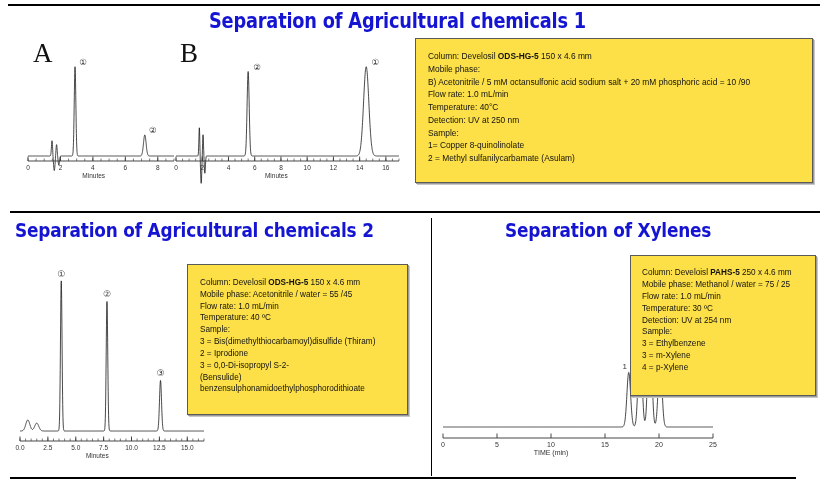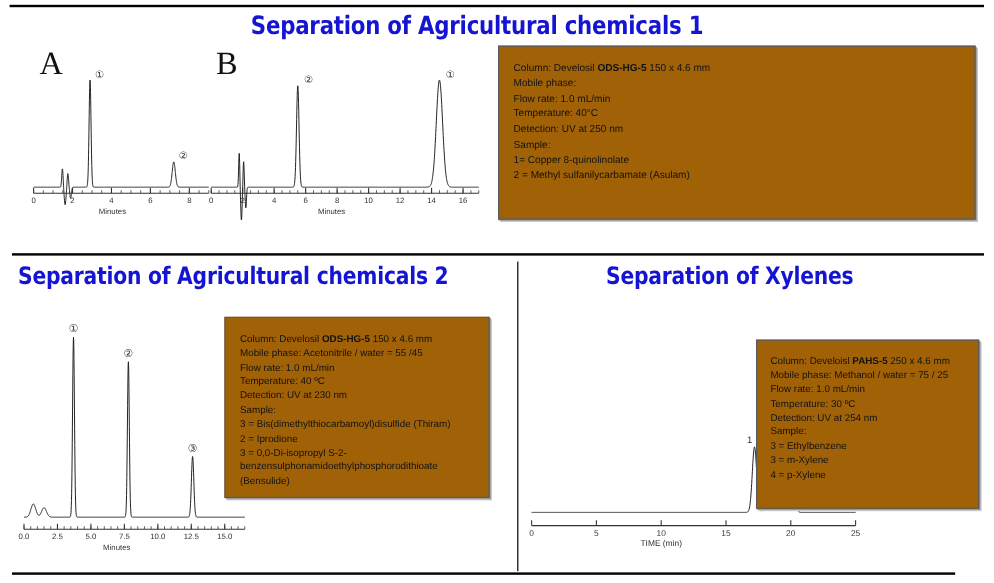--- a/index.html
+++ b/index.html
@@ -38,21 +38,21 @@
     transform: scaleX(0.94);
     transform-origin: left center;
   }
   #title-ag1 { left: 209px; top: 9px;   font-size: 21px; }
   #title-ag2 { left: 15px;  top: 218px; font-size: 20px; }
   #title-xyl { left: 505px; top: 218px; font-size: 20px; }
 
   
   .infobox {
     position: absolute;
-    background: #a16207;
+    background: #fde047;
     border: 1px solid #5a5a5a;
     box-shadow: 1px 1px 0 0 #9a9a9a, 2px 2px 0 0 #c8c8c8;
     box-sizing: border-box;
     font-family: "Liberation Sans", sans-serif;
     color: #121212;
     overflow: hidden;
   }
   .infobox .line {
     white-space: nowrap;
     line-height: 1.33;
@@ -70,21 +70,20 @@
     left: 187px; top: 264px; width: 221px; height: 151px;
     padding: 12px 0 0 12px;
     font-size: 8.2px;
   }
   #infobox-ag2 .line { line-height: 1.44; }
 
   #infobox-xyl {
     left: 630px; top: 255px; width: 186px; height: 141px;
     padding: 11px 0 0 11px;
     font-size: 8.2px;
-    margin-top: 28px;
   }
   #infobox-xyl .line { line-height: 1.45; }
 
   
   .chrom { position: absolute; }
   .chrom svg { display: block; }
   .panel-letter {
     position: absolute;
     font-family: "Liberation Serif", serif;
     font-size: 27px;
@@ -208,20 +207,21 @@
       <text x="215.88235294117646" y="129.5" text-anchor="middle" font-size="6.5" class="axis-text">16</text>
       <text x="106.35000000000001" y="138" text-anchor="middle" font-size="6.5" class="axis-text">Minutes</text>
       <text x="87.14705882352942" y="29.519999999999996" text-anchor="middle" font-size="8.5" fill="#222" class="axis-text">②</text>
       <text x="205.20588235294116" y="24.72" text-anchor="middle" font-size="8.5" fill="#222" class="axis-text">①</text>
     </svg>
   </div>
 
 <div class="infobox" id="infobox-ag1">
     <div class="line">Column: Develosil <b>ODS-HG-5</b> 150 x 4.6 mm</div>
     <div class="line">Mobile phase:</div>
+    <div class="line">B) Acetonitrile / 5 mM octansulfonic acid sodium salt + 20 mM phosphoric acid = 10 /90</div>
     <div class="line">Flow rate: 1.0 mL/min</div>
     <div class="line">Temperature: 40°C</div>
     <div class="line">Detection: UV at 250 nm</div>
     <div class="line">Sample:</div>
     <div class="line">1= Copper 8-quinolinolate</div>
     <div class="line">2 = Methyl sulfanilycarbamate (Asulam)</div>
   </div>
 
 <div class="panel-title" id="title-ag2">Separation of Agricultural chemicals 2</div>
 
@@ -282,27 +282,26 @@
       <text x="94.98181818181818" y="54.44" text-anchor="middle" font-size="9" fill="#222" class="axis-text">②</text>
       <text x="148.5090909090909" y="133.44" text-anchor="middle" font-size="9" fill="#222" class="axis-text">③</text>
     </svg>
   </div>
 
 <div class="infobox" id="infobox-ag2">
     <div class="line">Column: Develosil <b>ODS-HG-5</b> 150 x 4.6 mm</div>
     <div class="line">Mobile phase: Acetonitrile / water = 55 /45</div>
     <div class="line">Flow rate: 1.0 mL/min</div>
     <div class="line">Temperature: 40 ºC</div>
-    <div class="line">Detection: UV at 230 nm</div>
     <div class="line">Sample:</div>
     <div class="line">3 = Bis(dimethylthiocarbamoyl)disulfide (Thiram)</div>
     <div class="line">2 = Iprodione</div>
     <div class="line">3 = 0,0-Di-isopropyl S-2-</div>
+    <div class="line">(Bensulide)</div>
     <div class="line">benzensulphonamidoethylphosphorodithioate</div>
-    <div class="line">(Bensulide)</div>
   </div>
 
 <div class="panel-title" id="title-xyl">Separation of Xylenes</div>
 
 <div class="chrom" id="chrom-xyl" style="left:437px; top:250px;">
     <svg width="284" height="220">
       <path d="M6.00,177.00 L6.19,177.00 L6.39,177.00 L6.58,177.00 L6.77,177.00 L6.96,177.00 L7.16,177.00 L7.35,177.00 L7.54,177.00 L7.74,177.00 L7.93,177.00 L8.12,177.00 L8.31,177.00 L8.51,177.00 L8.70,177.00 L8.89,177.00 L9.09,177.00 L9.28,177.00 L9.47,177.00 L9.66,177.00 L9.86,177.00 L10.05,177.00 L10.24,177.00 L10.44,177.00 L10.63,177.00 L10.82,177.00 L11.01,177.00 L11.21,177.00 L11.40,177.00 L11.59,177.00 L11.79,177.00 L11.98,177.00 L12.17,177.00 L12.36,177.00 L12.56,177.00 L12.75,177.00 L12.94,177.00 L13.14,177.00 L13.33,177.00 L13.52,177.00 L13.71,177.00 L13.91,177.00 L14.10,177.00 L14.29,177.00 L14.49,177.00 L14.68,177.00 L14.87,177.00 L15.06,177.00 L15.26,177.00 L15.45,177.00 L15.64,177.00 L15.84,177.00 L16.03,177.00 L16.22,177.00 L16.41,177.00 L16.61,177.00 L16.80,177.00 L16.99,177.00 L17.19,177.00 L17.38,177.00 L17.57,177.00 L17.76,177.00 L17.96,177.00 L18.15,177.00 L18.34,177.00 L18.54,177.00 L18.73,177.00 L18.92,177.00 L19.11,177.00 L19.31,177.00 L19.50,177.00 L19.69,177.00 L19.89,177.00 L20.08,177.00 L20.27,177.00 L20.46,177.00 L20.66,177.00 L20.85,177.00 L21.04,177.00 L21.24,177.00 L21.43,177.00 L21.62,177.00 L21.81,177.00 L22.01,177.00 L22.20,177.00 L22.39,177.00 L22.59,177.00 L22.78,177.00 L22.97,177.00 L23.16,177.00 L23.36,177.00 L23.55,177.00 L23.74,177.00 L23.94,177.00 L24.13,177.00 L24.32,177.00 L24.51,177.00 L24.71,177.00 L24.90,177.00 L25.09,177.00 L25.29,177.00 L25.48,177.00 L25.67,177.00 L25.86,177.00 L26.06,177.00 L26.25,177.00 L26.44,177.00 L26.64,177.00 L26.83,177.00 L27.02,177.00 L27.21,177.00 L27.41,177.00 L27.60,177.00 L27.79,177.00 L27.99,177.00 L28.18,177.00 L28.37,177.00 L28.56,177.00 L28.76,177.00 L28.95,177.00 L29.14,177.00 L29.34,177.00 L29.53,177.00 L29.72,177.00 L29.91,177.00 L30.11,177.00 L30.30,177.00 L30.49,177.00 L30.69,177.00 L30.88,177.00 L31.07,177.00 L31.26,177.00 L31.46,177.00 L31.65,177.00 L31.84,177.00 L32.04,177.00 L32.23,177.00 L32.42,177.00 L32.61,177.00 L32.81,177.00 L33.00,177.00 L33.19,177.00 L33.39,177.00 L33.58,177.00 L33.77,177.00 L33.96,177.00 L34.16,177.00 L34.35,177.00 L34.54,177.00 L34.74,177.00 L34.93,177.00 L35.12,177.00 L35.31,177.00 L35.51,177.00 L35.70,177.00 L35.89,177.00 L36.09,177.00 L36.28,177.00 L36.47,177.00 L36.66,177.00 L36.86,177.00 L37.05,177.00 L37.24,177.00 L37.44,177.00 L37.63,177.00 L37.82,177.00 L38.01,177.00 L38.21,177.00 L38.40,177.00 L38.59,177.00 L38.79,177.00 L38.98,177.00 L39.17,177.00 L39.36,177.00 L39.56,177.00 L39.75,177.00 L39.94,177.00 L40.14,177.00 L40.33,177.00 L40.52,177.00 L40.71,177.00 L40.91,177.00 L41.10,177.00 L41.29,177.00 L41.49,177.00 L41.68,177.00 L41.87,177.00 L42.06,177.00 L42.26,177.00 L42.45,177.00 L42.64,177.00 L42.84,177.00 L43.03,177.00 L43.22,177.00 L43.41,177.00 L43.61,177.00 L43.80,177.00 L43.99,177.00 L44.19,177.00 L44.38,177.00 L44.57,177.00 L44.76,177.00 L44.96,177.00 L45.15,177.00 L45.34,177.00 L45.54,177.00 L45.73,177.00 L45.92,177.00 L46.11,177.00 L46.31,177.00 L46.50,177.00 L46.69,177.00 L46.89,177.00 L47.08,177.00 L47.27,177.00 L47.46,177.00 L47.66,177.00 L47.85,177.00 L48.04,177.00 L48.24,177.00 L48.43,177.00 L48.62,177.00 L48.81,177.00 L49.01,177.00 L49.20,177.00 L49.39,177.00 L49.59,177.00 L49.78,177.00 L49.97,177.00 L50.16,177.00 L50.36,177.00 L50.55,177.00 L50.74,177.00 L50.94,177.00 L51.13,177.00 L51.32,177.00 L51.51,177.00 L51.71,177.00 L51.90,177.00 L52.09,177.00 L52.29,177.00 L52.48,177.00 L52.67,177.00 L52.86,177.00 L53.06,177.00 L53.25,177.00 L53.44,177.00 L53.64,177.00 L53.83,177.00 L54.02,177.00 L54.21,177.00 L54.41,177.00 L54.60,177.00 L54.79,177.00 L54.99,177.00 L55.18,177.00 L55.37,177.00 L55.56,177.00 L55.76,177.00 L55.95,177.00 L56.14,177.00 L56.34,177.00 L56.53,177.00 L56.72,177.00 L56.91,177.00 L57.11,177.00 L57.30,177.00 L57.49,177.00 L57.69,177.00 L57.88,177.00 L58.07,177.00 L58.26,177.00 L58.46,177.00 L58.65,177.00 L58.84,177.00 L59.04,177.00 L59.23,177.00 L59.42,177.00 L59.61,177.00 L59.81,177.00 L60.00,177.00 L60.19,177.00 L60.39,177.00 L60.58,177.00 L60.77,177.00 L60.96,177.00 L61.16,177.00 L61.35,177.00 L61.54,177.00 L61.74,177.00 L61.93,177.00 L62.12,177.00 L62.31,177.00 L62.51,177.00 L62.70,177.00 L62.89,177.00 L63.09,177.00 L63.28,177.00 L63.47,177.00 L63.66,177.00 L63.86,177.00 L64.05,177.00 L64.24,177.00 L64.44,177.00 L64.63,177.00 L64.82,177.00 L65.01,177.00 L65.21,177.00 L65.40,177.00 L65.59,177.00 L65.79,177.00 L65.98,177.00 L66.17,177.00 L66.36,177.00 L66.56,177.00 L66.75,177.00 L66.94,177.00 L67.14,177.00 L67.33,177.00 L67.52,177.00 L67.71,177.00 L67.91,177.00 L68.10,177.00 L68.29,177.00 L68.49,177.00 L68.68,177.00 L68.87,177.00 L69.06,177.00 L69.26,177.00 L69.45,177.00 L69.64,177.00 L69.84,177.00 L70.03,177.00 L70.22,177.00 L70.41,177.00 L70.61,177.00 L70.80,177.00 L70.99,177.00 L71.19,177.00 L71.38,177.00 L71.57,177.00 L71.76,177.00 L71.96,177.00 L72.15,177.00 L72.34,177.00 L72.54,177.00 L72.73,177.00 L72.92,177.00 L73.11,177.00 L73.31,177.00 L73.50,177.00 L73.69,177.00 L73.89,177.00 L74.08,177.00 L74.27,177.00 L74.46,177.00 L74.66,177.00 L74.85,177.00 L75.04,177.00 L75.24,177.00 L75.43,177.00 L75.62,177.00 L75.81,177.00 L76.01,177.00 L76.20,177.00 L76.39,177.00 L76.59,177.00 L76.78,177.00 L76.97,177.00 L77.16,177.00 L77.36,177.00 L77.55,177.00 L77.74,177.00 L77.94,177.00 L78.13,177.00 L78.32,177.00 L78.51,177.00 L78.71,177.00 L78.90,177.00 L79.09,177.00 L79.29,177.00 L79.48,177.00 L79.67,177.00 L79.86,177.00 L80.06,177.00 L80.25,177.00 L80.44,177.00 L80.64,177.00 L80.83,177.00 L81.02,177.00 L81.21,177.00 L81.41,177.00 L81.60,177.00 L81.79,177.00 L81.99,177.00 L82.18,177.00 L82.37,177.00 L82.56,177.00 L82.76,177.00 L82.95,177.00 L83.14,177.00 L83.34,177.00 L83.53,177.00 L83.72,177.00 L83.91,177.00 L84.11,177.00 L84.30,177.00 L84.49,177.00 L84.69,177.00 L84.88,177.00 L85.07,177.00 L85.26,177.00 L85.46,177.00 L85.65,177.00 L85.84,177.00 L86.04,177.00 L86.23,177.00 L86.42,177.00 L86.61,177.00 L86.81,177.00 L87.00,177.00 L87.19,177.00 L87.39,177.00 L87.58,177.00 L87.77,177.00 L87.96,177.00 L88.16,177.00 L88.35,177.00 L88.54,177.00 L88.74,177.00 L88.93,177.00 L89.12,177.00 L89.31,177.00 L89.51,177.00 L89.70,177.00 L89.89,177.00 L90.09,177.00 L90.28,177.00 L90.47,177.00 L90.66,177.00 L90.86,177.00 L91.05,177.00 L91.24,177.00 L91.44,177.00 L91.63,177.00 L91.82,177.00 L92.01,177.00 L92.21,177.00 L92.40,177.00 L92.59,177.00 L92.79,177.00 L92.98,177.00 L93.17,177.00 L93.36,177.00 L93.56,177.00 L93.75,177.00 L93.94,177.00 L94.14,177.00 L94.33,177.00 L94.52,177.00 L94.71,177.00 L94.91,177.00 L95.10,177.00 L95.29,177.00 L95.49,177.00 L95.68,177.00 L95.87,177.00 L96.06,177.00 L96.26,177.00 L96.45,177.00 L96.64,177.00 L96.84,177.00 L97.03,177.00 L97.22,177.00 L97.41,177.00 L97.61,177.00 L97.80,177.00 L97.99,177.00 L98.19,177.00 L98.38,177.00 L98.57,177.00 L98.76,177.00 L98.96,177.00 L99.15,177.00 L99.34,177.00 L99.54,177.00 L99.73,177.00 L99.92,177.00 L100.11,177.00 L100.31,177.00 L100.50,177.00 L100.69,177.00 L100.89,177.00 L101.08,177.00 L101.27,177.00 L101.46,177.00 L101.66,177.00 L101.85,177.00 L102.04,177.00 L102.24,177.00 L102.43,177.00 L102.62,177.00 L102.81,177.00 L103.01,177.00 L103.20,177.00 L103.39,177.00 L103.59,177.00 L103.78,177.00 L103.97,177.00 L104.16,177.00 L104.36,177.00 L104.55,177.00 L104.74,177.00 L104.94,177.00 L105.13,177.00 L105.32,177.00 L105.51,177.00 L105.71,177.00 L105.90,177.00 L106.09,177.00 L106.29,177.00 L106.48,177.00 L106.67,177.00 L106.86,177.00 L107.06,177.00 L107.25,177.00 L107.44,177.00 L107.64,177.00 L107.83,177.00 L108.02,177.00 L108.21,177.00 L108.41,177.00 L108.60,177.00 L108.79,177.00 L108.99,177.00 L109.18,177.00 L109.37,177.00 L109.56,177.00 L109.76,177.00 L109.95,177.00 L110.14,177.00 L110.34,177.00 L110.53,177.00 L110.72,177.00 L110.91,177.00 L111.11,177.00 L111.30,177.00 L111.49,177.00 L111.69,177.00 L111.88,177.00 L112.07,177.00 L112.26,177.00 L112.46,177.00 L112.65,177.00 L112.84,177.00 L113.04,177.00 L113.23,177.00 L113.42,177.00 L113.61,177.00 L113.81,177.00 L114.00,177.00 L114.19,177.00 L114.39,177.00 L114.58,177.00 L114.77,177.00 L114.96,177.00 L115.16,177.00 L115.35,177.00 L115.54,177.00 L115.74,177.00 L115.93,177.00 L116.12,177.00 L116.31,177.00 L116.51,177.00 L116.70,177.00 L116.89,177.00 L117.09,177.00 L117.28,177.00 L117.47,177.00 L117.66,177.00 L117.86,177.00 L118.05,177.00 L118.24,177.00 L118.44,177.00 L118.63,177.00 L118.82,177.00 L119.01,177.00 L119.21,177.00 L119.40,177.00 L119.59,177.00 L119.79,177.00 L119.98,177.00 L120.17,177.00 L120.36,177.00 L120.56,177.00 L120.75,177.00 L120.94,177.00 L121.14,177.00 L121.33,177.00 L121.52,177.00 L121.71,177.00 L121.91,177.00 L122.10,177.00 L122.29,177.00 L122.49,177.00 L122.68,177.00 L122.87,177.00 L123.06,177.00 L123.26,177.00 L123.45,177.00 L123.64,177.00 L123.84,177.00 L124.03,177.00 L124.22,177.00 L124.41,177.00 L124.61,177.00 L124.80,177.00 L124.99,177.00 L125.19,177.00 L125.38,177.00 L125.57,177.00 L125.76,177.00 L125.96,177.00 L126.15,177.00 L126.34,177.00 L126.54,177.00 L126.73,177.00 L126.92,177.00 L127.11,177.00 L127.31,177.00 L127.50,177.00 L127.69,177.00 L127.89,177.00 L128.08,177.00 L128.27,177.00 L128.46,177.00 L128.66,177.00 L128.85,177.00 L129.04,177.00 L129.24,177.00 L129.43,177.00 L129.62,177.00 L129.81,177.00 L130.01,177.00 L130.20,177.00 L130.39,177.00 L130.59,177.00 L130.78,177.00 L130.97,177.00 L131.16,177.00 L131.36,177.00 L131.55,177.00 L131.74,177.00 L131.94,177.00 L132.13,177.00 L132.32,177.00 L132.51,177.00 L132.71,177.00 L132.90,177.00 L133.09,177.00 L133.29,177.00 L133.48,177.00 L133.67,177.00 L133.86,177.00 L134.06,177.00 L134.25,177.00 L134.44,177.00 L134.64,177.00 L134.83,177.00 L135.02,177.00 L135.21,177.00 L135.41,177.00 L135.60,177.00 L135.79,177.00 L135.99,177.00 L136.18,177.00 L136.37,177.00 L136.56,177.00 L136.76,177.00 L136.95,177.00 L137.14,177.00 L137.34,177.00 L137.53,177.00 L137.72,177.00 L137.91,177.00 L138.11,177.00 L138.30,177.00 L138.49,177.00 L138.69,177.00 L138.88,177.00 L139.07,177.00 L139.26,177.00 L139.46,177.00 L139.65,177.00 L139.84,177.00 L140.04,177.00 L140.23,177.00 L140.42,177.00 L140.61,177.00 L140.81,177.00 L141.00,177.00 L141.19,177.00 L141.39,177.00 L141.58,177.00 L141.77,177.00 L141.96,177.00 L142.16,177.00 L142.35,177.00 L142.54,177.00 L142.74,177.00 L142.93,177.00 L143.12,177.00 L143.31,177.00 L143.51,177.00 L143.70,177.00 L143.89,177.00 L144.09,177.00 L144.28,177.00 L144.47,177.00 L144.66,177.00 L144.86,177.00 L145.05,177.00 L145.24,177.00 L145.44,177.00 L145.63,177.00 L145.82,177.00 L146.01,177.00 L146.21,177.00 L146.40,177.00 L146.59,177.00 L146.79,177.00 L146.98,177.00 L147.17,177.00 L147.36,177.00 L147.56,177.00 L147.75,177.00 L147.94,177.00 L148.14,177.00 L148.33,177.00 L148.52,177.00 L148.71,177.00 L148.91,177.00 L149.10,177.00 L149.29,177.00 L149.49,177.00 L149.68,177.00 L149.87,177.00 L150.06,177.00 L150.26,177.00 L150.45,177.00 L150.64,177.00 L150.84,177.00 L151.03,177.00 L151.22,177.00 L151.41,177.00 L151.61,177.00 L151.80,177.00 L151.99,177.00 L152.19,177.00 L152.38,177.00 L152.57,177.00 L152.76,177.00 L152.96,177.00 L153.15,177.00 L153.34,177.00 L153.54,177.00 L153.73,177.00 L153.92,177.00 L154.11,177.00 L154.31,177.00 L154.50,177.00 L154.69,177.00 L154.89,177.00 L155.08,177.00 L155.27,177.00 L155.46,177.00 L155.66,177.00 L155.85,177.00 L156.04,177.00 L156.24,177.00 L156.43,177.00 L156.62,177.00 L156.81,177.00 L157.01,177.00 L157.20,177.00 L157.39,177.00 L157.59,177.00 L157.78,177.00 L157.97,177.00 L158.16,177.00 L158.36,177.00 L158.55,177.00 L158.74,177.00 L158.94,177.00 L159.13,177.00 L159.32,177.00 L159.51,177.00 L159.71,177.00 L159.90,177.00 L160.09,177.00 L160.29,177.00 L160.48,177.00 L160.67,177.00 L160.86,177.00 L161.06,177.00 L161.25,177.00 L161.44,177.00 L161.64,177.00 L161.83,177.00 L162.02,177.00 L162.21,177.00 L162.41,177.00 L162.60,177.00 L162.79,177.00 L162.99,177.00 L163.18,177.00 L163.37,177.00 L163.56,177.00 L163.76,177.00 L163.95,177.00 L164.14,177.00 L164.34,177.00 L164.53,177.00 L164.72,177.00 L164.91,177.00 L165.11,177.00 L165.30,177.00 L165.49,177.00 L165.69,177.00 L165.88,177.00 L166.07,177.00 L166.26,177.00 L166.46,177.00 L166.65,177.00 L166.84,177.00 L167.04,177.00 L167.23,177.00 L167.42,177.00 L167.61,177.00 L167.81,177.00 L168.00,177.00 L168.19,177.00 L168.39,177.00 L168.58,177.00 L168.77,177.00 L168.96,177.00 L169.16,177.00 L169.35,177.00 L169.54,177.00 L169.74,177.00 L169.93,177.00 L170.12,177.00 L170.31,177.00 L170.51,177.00 L170.70,177.00 L170.89,177.00 L171.09,177.00 L171.28,177.00 L171.47,177.00 L171.66,177.00 L171.86,177.00 L172.05,177.00 L172.24,177.00 L172.44,177.00 L172.63,177.00 L172.82,177.00 L173.01,177.00 L173.21,177.00 L173.40,177.00 L173.59,177.00 L173.79,177.00 L173.98,177.00 L174.17,177.00 L174.36,177.00 L174.56,177.00 L174.75,177.00 L174.94,177.00 L175.14,177.00 L175.33,177.00 L175.52,177.00 L175.71,177.00 L175.91,177.00 L176.10,177.00 L176.29,177.00 L176.49,177.00 L176.68,177.00 L176.87,177.00 L177.06,177.00 L177.26,177.00 L177.45,177.00 L177.64,177.00 L177.84,177.00 L178.03,177.00 L178.22,177.00 L178.41,177.00 L178.61,177.00 L178.80,177.00 L178.99,177.00 L179.19,177.00 L179.38,177.00 L179.57,177.00 L179.76,177.00 L179.96,177.00 L180.15,177.00 L180.34,177.00 L180.54,177.00 L180.73,177.00 L180.92,177.00 L181.11,177.00 L181.31,177.00 L181.50,177.00 L181.69,177.00 L181.89,177.00 L182.08,177.00 L182.27,177.00 L182.46,177.00 L182.66,177.00 L182.85,177.00 L183.04,177.00 L183.24,177.00 L183.43,177.00 L183.62,177.00 L183.81,177.00 L184.01,176.99 L184.20,176.99 L184.39,176.98 L184.59,176.97 L184.78,176.96 L184.97,176.94 L185.16,176.91 L185.36,176.88 L185.55,176.82 L185.74,176.75 L185.94,176.64 L186.13,176.51 L186.32,176.32 L186.51,176.08 L186.71,175.76 L186.90,175.36 L187.09,174.84 L187.29,174.20 L187.48,173.40 L187.67,172.43 L187.86,171.25 L188.06,169.86 L188.25,168.22 L188.44,166.32 L188.64,164.17 L188.83,161.74 L189.02,159.05 L189.21,156.12 L189.41,152.98 L189.60,149.67 L189.79,146.24 L189.99,142.77 L190.18,139.32 L190.37,135.98 L190.56,132.83 L190.76,129.97 L190.95,127.46 L191.14,125.40 L191.34,123.84 L191.53,122.83 L191.72,122.41 L191.91,122.59 L192.11,123.37 L192.30,124.71 L192.49,126.58 L192.69,128.92 L192.88,131.65 L193.07,134.69 L193.26,137.97 L193.46,141.38 L193.65,144.86 L193.84,148.31 L194.04,151.67 L194.23,154.89 L194.42,157.90 L194.61,160.69 L194.81,163.22 L195.00,165.49 L195.19,167.48 L195.39,169.22 L195.58,170.70 L195.77,171.95 L195.96,172.98 L196.16,173.82 L196.35,174.49 L196.54,175.01 L196.74,175.38 L196.93,175.63 L197.12,175.77 L197.31,175.78 L197.51,175.69 L197.70,175.47 L197.89,175.12 L198.09,174.61 L198.28,173.92 L198.47,173.03 L198.66,171.90 L198.86,170.49 L199.05,168.76 L199.24,166.69 L199.44,164.22 L199.63,161.33 L199.82,157.99 L200.01,154.20 L200.21,149.95 L200.40,145.25 L200.59,140.16 L200.79,134.71 L200.98,128.99 L201.17,123.09 L201.36,117.13 L201.56,111.24 L201.75,105.57 L201.94,100.26 L202.14,95.46 L202.33,91.31 L202.52,87.93 L202.71,85.44 L202.91,83.91 L203.10,83.40 L203.29,83.91 L203.49,85.44 L203.68,87.93 L203.87,91.31 L204.06,95.46 L204.26,100.26 L204.45,105.57 L204.64,111.24 L204.84,117.12 L205.03,123.07 L205.22,128.96 L205.41,134.67 L205.61,140.10 L205.80,145.17 L205.99,149.83 L206.19,154.02 L206.38,157.74 L206.57,160.96 L206.76,163.70 L206.96,165.96 L207.15,167.76 L207.34,169.11 L207.54,170.02 L207.73,170.51 L207.92,170.58 L208.11,170.22 L208.31,169.43 L208.50,168.17 L208.69,166.43 L208.89,164.18 L209.08,161.37 L209.27,158.00 L209.46,154.02 L209.66,149.42 L209.85,144.22 L210.04,138.41 L210.24,132.05 L210.43,125.20 L210.62,117.95 L210.81,110.42 L211.01,102.74 L211.20,95.08 L211.39,87.62 L211.59,80.55 L211.78,74.06 L211.97,68.35 L212.16,63.57 L212.36,59.88 L212.55,57.40 L212.74,56.21 L212.94,56.34 L213.13,57.80 L213.32,60.53 L213.51,64.44 L213.71,69.42 L213.90,75.31 L214.09,81.93 L214.29,89.09 L214.48,96.61 L214.67,104.28 L214.86,111.95 L215.06,119.45 L215.25,126.64 L215.44,133.41 L215.64,139.68 L215.83,145.40 L216.02,150.52 L216.21,155.05 L216.41,158.98 L216.60,162.34 L216.79,165.17 L216.99,167.50 L217.18,169.38 L217.37,170.84 L217.56,171.94 L217.76,172.70 L217.95,173.15 L218.14,173.30 L218.34,173.18 L218.53,172.79 L218.72,172.12 L218.91,171.16 L219.11,169.90 L219.30,168.33 L219.49,166.43 L219.69,164.18 L219.88,161.58 L220.07,158.62 L220.26,155.31 L220.46,151.68 L220.65,147.75 L220.84,143.58 L221.04,139.23 L221.23,134.78 L221.42,130.32 L221.61,125.95 L221.81,121.80 L222.00,117.95 L222.19,114.53 L222.39,111.64 L222.58,109.37 L222.77,107.78 L222.96,106.94 L223.16,106.86 L223.35,107.55 L223.54,109.00 L223.74,111.14 L223.93,113.91 L224.12,117.23 L224.31,121.00 L224.51,125.10 L224.70,129.44 L224.89,133.88 L225.09,138.35 L225.28,142.73 L225.47,146.94 L225.66,150.93 L225.86,154.64 L226.05,158.03 L226.24,161.08 L226.44,163.79 L226.63,166.16 L226.82,168.20 L227.01,169.93 L227.21,171.39 L227.40,172.59 L227.59,173.58 L227.79,174.37 L227.98,175.00 L228.17,175.50 L228.36,175.88 L228.56,176.18 L228.75,176.40 L228.94,176.57 L229.14,176.70 L229.33,176.79 L229.52,176.85 L229.71,176.90 L229.91,176.93 L230.10,176.95 L230.29,176.97 L230.49,176.98 L230.68,176.99 L230.87,176.99 L231.06,176.99 L231.26,177.00 L231.45,177.00 L231.64,177.00 L231.84,177.00 L232.03,177.00 L232.22,177.00 L232.41,177.00 L232.61,177.00 L232.80,177.00 L232.99,177.00 L233.19,177.00 L233.38,177.00 L233.57,177.00 L233.76,177.00 L233.96,177.00 L234.15,177.00 L234.34,177.00 L234.54,177.00 L234.73,177.00 L234.92,177.00 L235.11,177.00 L235.31,177.00 L235.50,177.00 L235.69,177.00 L235.89,177.00 L236.08,177.00 L236.27,177.00 L236.46,177.00 L236.66,177.00 L236.85,177.00 L237.04,177.00 L237.24,177.00 L237.43,177.00 L237.62,177.00 L237.81,177.00 L238.01,177.00 L238.20,177.00 L238.39,177.00 L238.59,177.00 L238.78,177.00 L238.97,177.00 L239.16,177.00 L239.36,177.00 L239.55,177.00 L239.74,177.00 L239.94,177.00 L240.13,177.00 L240.32,177.00 L240.51,177.00 L240.71,177.00 L240.90,177.00 L241.09,177.00 L241.29,177.00 L241.48,177.00 L241.67,177.00 L241.86,177.00 L242.06,177.00 L242.25,177.00 L242.44,177.00 L242.64,177.00 L242.83,177.00 L243.02,177.00 L243.21,177.00 L243.41,177.00 L243.60,177.00 L243.79,177.00 L243.99,177.00 L244.18,177.00 L244.37,177.00 L244.56,177.00 L244.76,177.00 L244.95,177.00 L245.14,177.00 L245.34,177.00 L245.53,177.00 L245.72,177.00 L245.91,177.00 L246.11,177.00 L246.30,177.00 L246.49,177.00 L246.69,177.00 L246.88,177.00 L247.07,177.00 L247.26,177.00 L247.46,177.00 L247.65,177.00 L247.84,177.00 L248.04,177.00 L248.23,177.00 L248.42,177.00 L248.61,177.00 L248.81,177.00 L249.00,177.00 L249.19,177.00 L249.39,177.00 L249.58,177.00 L249.77,177.00 L249.96,177.00 L250.16,177.00 L250.35,177.00 L250.54,177.00 L250.74,177.00 L250.93,177.00 L251.12,177.00 L251.31,177.00 L251.51,177.00 L251.70,177.00 L251.89,177.00 L252.09,177.00 L252.28,177.00 L252.47,177.00 L252.66,177.00 L252.86,177.00 L253.05,177.00 L253.24,177.00 L253.44,177.00 L253.63,177.00 L253.82,177.00 L254.01,177.00 L254.21,177.00 L254.40,177.00 L254.59,177.00 L254.79,177.00 L254.98,177.00 L255.17,177.00 L255.36,177.00 L255.56,177.00 L255.75,177.00 L255.94,177.00 L256.14,177.00 L256.33,177.00 L256.52,177.00 L256.71,177.00 L256.91,177.00 L257.10,177.00 L257.29,177.00 L257.49,177.00 L257.68,177.00 L257.87,177.00 L258.06,177.00 L258.26,177.00 L258.45,177.00 L258.64,177.00 L258.84,177.00 L259.03,177.00 L259.22,177.00 L259.41,177.00 L259.61,177.00 L259.80,177.00 L259.99,177.00 L260.19,177.00 L260.38,177.00 L260.57,177.00 L260.76,177.00 L260.96,177.00 L261.15,177.00 L261.34,177.00 L261.54,177.00 L261.73,177.00 L261.92,177.00 L262.11,177.00 L262.31,177.00 L262.50,177.00 L262.69,177.00 L262.89,177.00 L263.08,177.00 L263.27,177.00 L263.46,177.00 L263.66,177.00 L263.85,177.00 L264.04,177.00 L264.24,177.00 L264.43,177.00 L264.62,177.00 L264.81,177.00 L265.01,177.00 L265.20,177.00 L265.39,177.00 L265.59,177.00 L265.78,177.00 L265.97,177.00 L266.16,177.00 L266.36,177.00 L266.55,177.00 L266.74,177.00 L266.94,177.00 L267.13,177.00 L267.32,177.00 L267.51,177.00 L267.71,177.00 L267.90,177.00 L268.09,177.00 L268.29,177.00 L268.48,177.00 L268.67,177.00 L268.86,177.00 L269.06,177.00 L269.25,177.00 L269.44,177.00 L269.64,177.00 L269.83,177.00 L270.02,177.00 L270.21,177.00 L270.41,177.00 L270.60,177.00 L270.79,177.00 L270.99,177.00 L271.18,177.00 L271.37,177.00 L271.56,177.00 L271.76,177.00 L271.95,177.00 L272.14,177.00 L272.34,177.00 L272.53,177.00 L272.72,177.00 L272.91,177.00 L273.11,177.00 L273.30,177.00 L273.49,177.00 L273.69,177.00 L273.88,177.00 L274.07,177.00 L274.26,177.00 L274.46,177.00 L274.65,177.00 L274.84,177.00 L275.04,177.00 L275.23,177.00 L275.42,177.00 L275.61,177.00 L275.81,177.00 L276.00,177.00 " fill="none" stroke="#1a1a1a" stroke-width="0.8"></path>
       <path d="M6,188 L276,188" stroke="#333" stroke-width="0.9" fill="none"></path>
       <line x1="6" x2="6" y1="188" y2="183.5" stroke="#333" stroke-width="0.9"></line>
       <text x="6" y="196.5" text-anchor="middle" font-size="7" class="axis-text">0</text>

